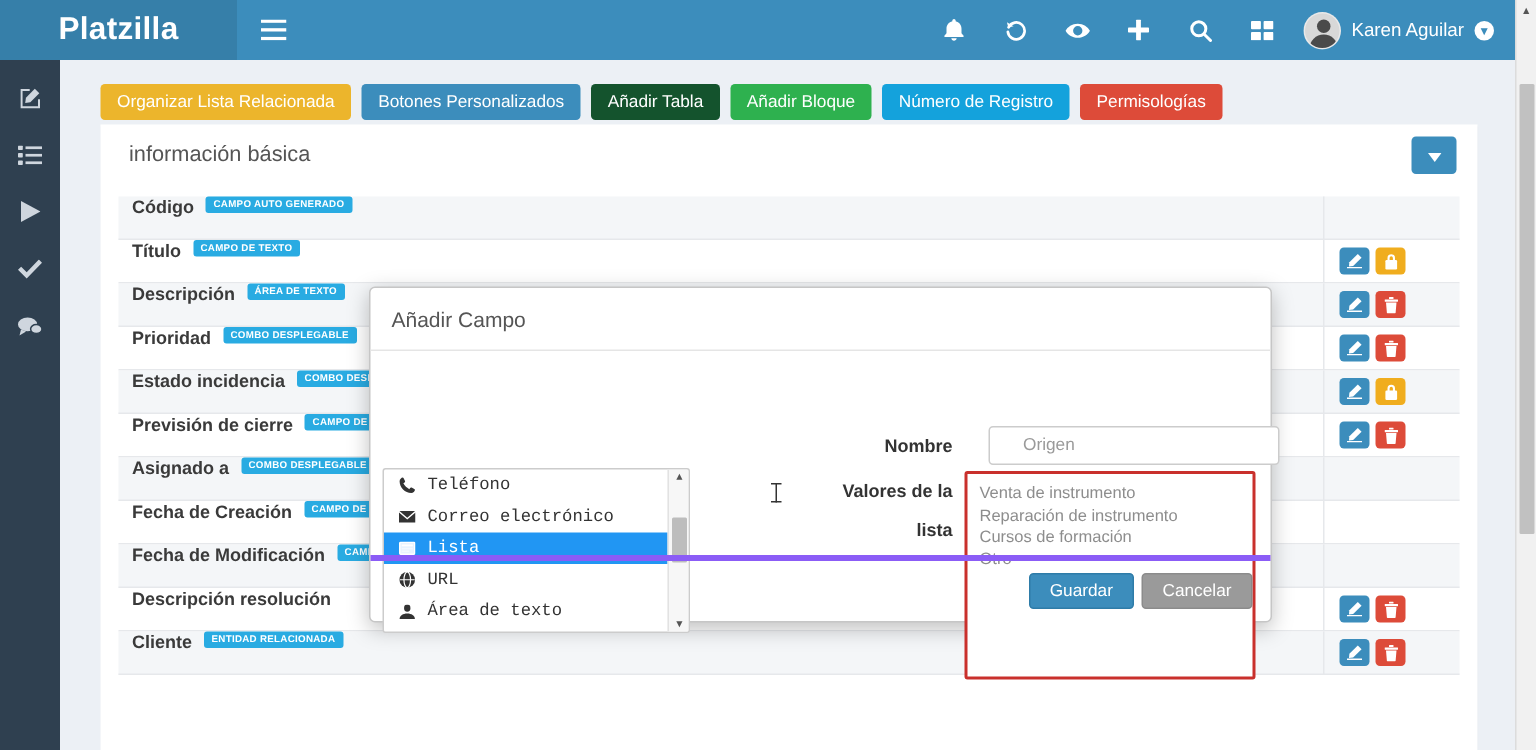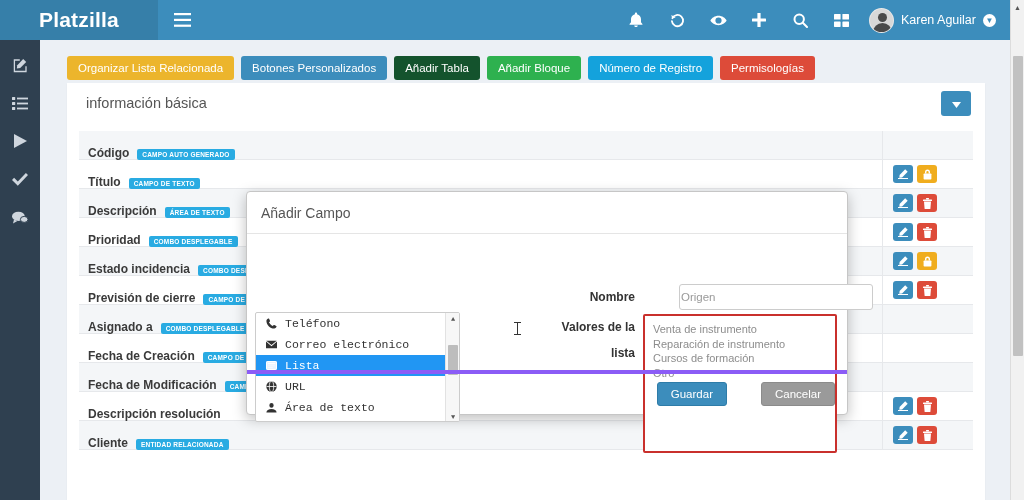--- a/index.html
+++ b/index.html
@@ -102,21 +102,21 @@
   }
 
   
   .tbl { position: absolute; top: 48px; left: 12px; width: 894px; }
   .trow {
     position: relative; display: flex; align-items: center;
     height: 29px; border-bottom: 1px solid #e6e8eb;
   }
   .trow.alt { background: #f4f6f8; }
   .tcell-name {
-    width: 804px; height: 29px; display: flex; align-items: flex-end;
+    width: 804px; height: 29px; display: flex; align-items: flex-start;
     padding-left: 9px; gap: 8px; border-right: 1px solid #e6e8eb;
   }
   .fname { font-size: 12px; font-weight: bold; color: #3a3a3a; white-space: nowrap; }
   .badge {
     background: #29abe2; color: #fff; font-size: 6.5px; font-weight: bold;
     padding: 2px 5px; border-radius: 2px; letter-spacing: .2px;
     white-space: nowrap; text-transform: uppercase;
   }
   .tcell-act {
     flex: 1; height: 29px; display: flex; align-items: center;
@@ -172,22 +172,22 @@
     background: #bdbdbd; border-radius: 1px; cursor: pointer;
   }
 
   .fgroup { position: absolute; display: flex; align-items: flex-start; }
   .flabel {
     font-size: 12px; font-weight: bold; color: #333; text-align: right;
     line-height: 26px;
   }
   .ftext {
     width: 194px; height: 26px; border: 1px solid #ccc; border-radius: 3px;
-    background: #fff; font-size: 11.5px; color: #9a9a9a; padding: 0 1px;
-    font-family: "Liberation Sans", sans-serif; outline: none; margin-left: 20px;
+    background: #fff; font-size: 11.5px; color: #9a9a9a; padding: 0 22px;
+    font-family: "Liberation Sans", sans-serif; outline: none;
   }
   .ftarea {
     width: 194px; height: 139px; border: 2px solid #c9302c; border-radius: 2px;
     background: #fff; font-size: 11px; color: #8d8d8d; padding: 6px 8px;
     line-height: 14.5px; font-family: "Liberation Sans", sans-serif;
     outline: none; resize: none; overflow: hidden;
   }
   .caretbeam {
     position: absolute; left: 477px; top: 282px; width: 1px; height: 13px;
     background: #333; z-index: 45;
@@ -203,21 +203,21 @@
     position: absolute; left: 0; bottom: 0; width: 100%; height: 44px;
     border-top: 4px solid #8b5cf6; display: flex; align-items: center;
     justify-content: flex-end; gap: 5px; padding-right: 12px;
   }
   .mbtn {
     height: 24px; padding: 0 13px; border: 1px solid transparent;
     border-radius: 3px; color: #fff; font-size: 11.5px; cursor: pointer;
     font-family: "Liberation Sans", sans-serif;
   }
   .mbtn.primary { background: #3c8dbc; border-color: #2e7ca8; }
-  .mbtn.default { background: #9a9a9a; border-color: #8b8b8b; margin-left: 29px; }
+  .mbtn.default { background: #9a9a9a; border-color: #8b8b8b; }
 
   
   .winscroll {
     position: absolute; right: 0; top: 0; width: 14px; height: 500px;
     background: #f1f1f1; border-left: 1px solid #dcdcdc; z-index: 50;
   }
   .ws-up {
     position: absolute; top: 0; left: 0; width: 13px; height: 14px;
     display: flex; align-items: center; justify-content: center;
     font-size: 7px; color: #555;

